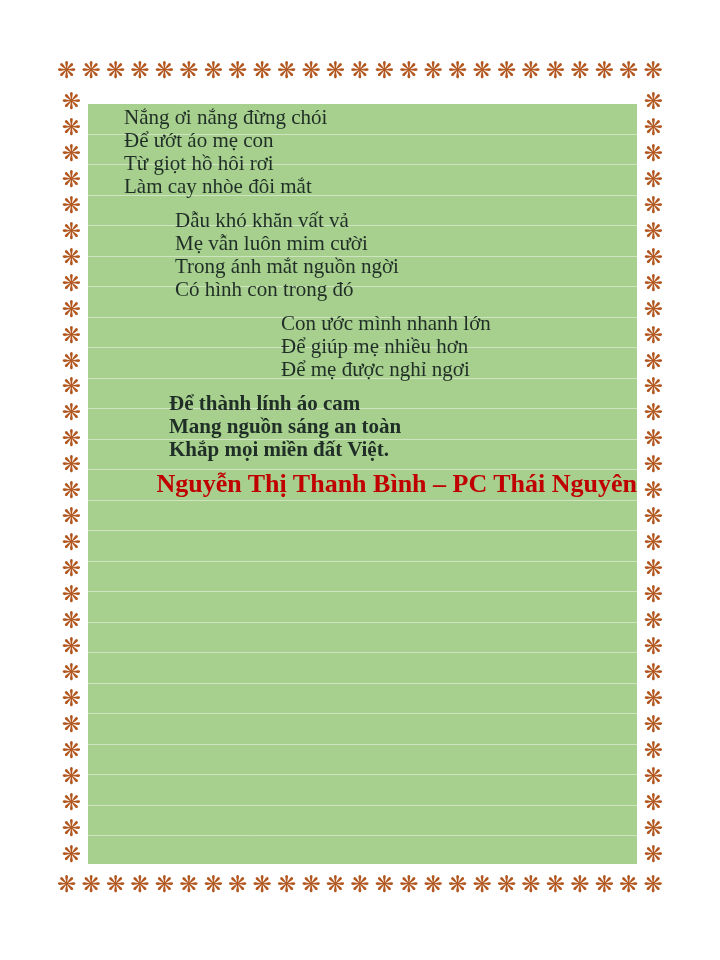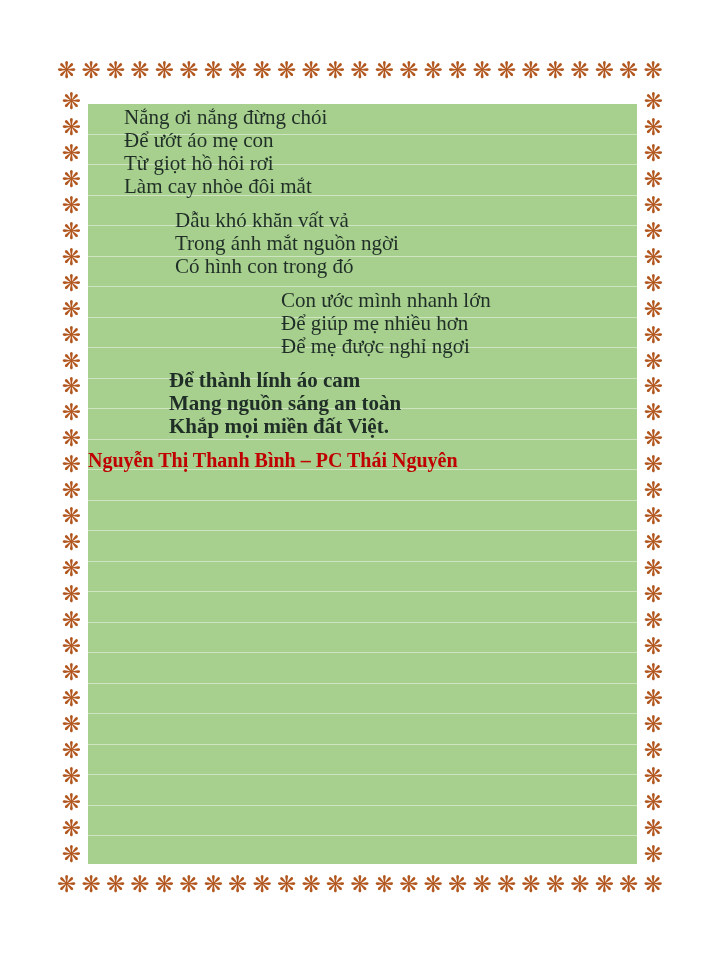--- a/index.html
+++ b/index.html
@@ -57,26 +57,25 @@
     font-size: 21px;
     line-height: 23px;
     margin-bottom: 11px;
     white-space: nowrap;
   }
   .stanza-1 { margin-left: 36px; }
   .stanza-2 { margin-left: 87px; }
   .stanza-3 { margin-left: 193px; }
   .stanza-4 { margin-left: 81px; font-weight: bold; }
   .author-line {
-    font-size: 20px;
+    font-size: 26px;
     line-height: 23px;
     font-weight: bold;
     color: #c00000;
-    text-align: left;
-    padding-right: 6px;
+    text-align: right;
     white-space: nowrap;
   }
 </style>
 </head>
 <body>
 
 <div class="page">
 
   <div class="border-row border-top">
       <span class="glyph">❋</span>
@@ -202,20 +201,21 @@
 
       <div class="stanza stanza-1">
         <div>Nắng ơi nắng đừng chói</div>
         <div>Để ướt áo mẹ con</div>
         <div>Từ giọt hồ hôi rơi</div>
         <div>Làm cay nhòe đôi mắt</div>
       </div>
 
       <div class="stanza stanza-2">
         <div>Dẫu khó khăn vất vả</div>
+        <div>Mẹ vẫn luôn mim cười</div>
         <div>Trong ánh mắt nguồn ngời</div>
         <div>Có hình con trong đó</div>
       </div>
 
       <div class="stanza stanza-3">
         <div>Con ước mình nhanh lớn</div>
         <div>Để giúp mẹ nhiều hơn</div>
         <div>Để mẹ được nghỉ ngơi</div>
       </div>
 

